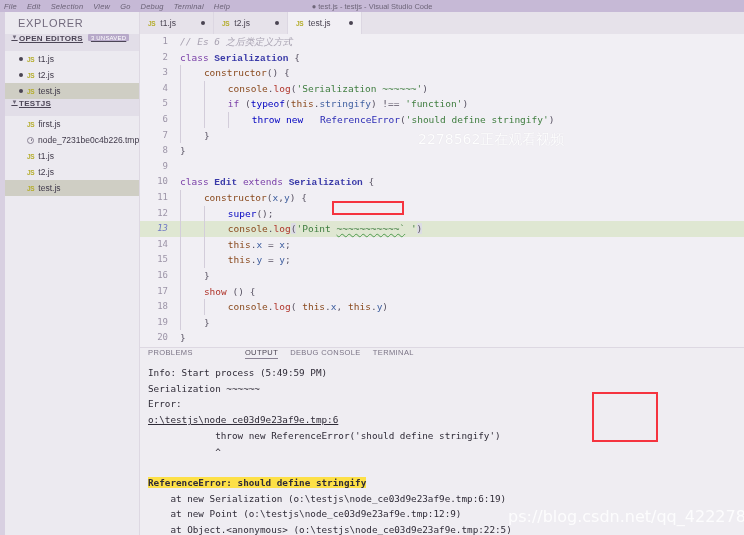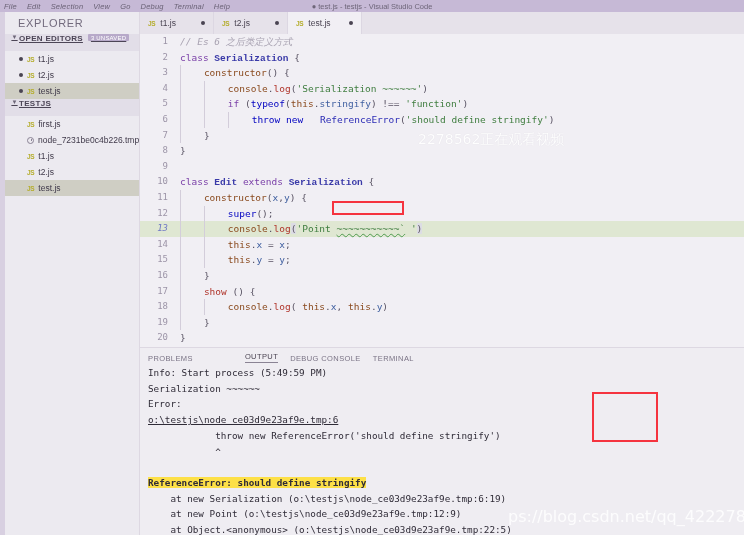--- a/index.html
+++ b/index.html
@@ -190,21 +190,21 @@
 
   
   .panel {
     position: absolute; left: 140px; top: 347px;
     width: 604px; height: 188px;
     background: #efedf2;
     border-top: 1px solid #ddd8e2;
   }
   .panel-tabs {
     height: 15px;
-    display: flex; align-items: flex-end; gap: 12px;
+    display: flex; align-items: flex-start; gap: 12px;
     padding-left: 8px;
     font-size: 7.5px;
     letter-spacing: .4px;
     color: #7a7385;
     text-transform: uppercase;
   }
   .panel-tab.active {
     color: #4a4452;
     border-bottom: 1px solid #8a8394;
     padding-bottom: 1px;

